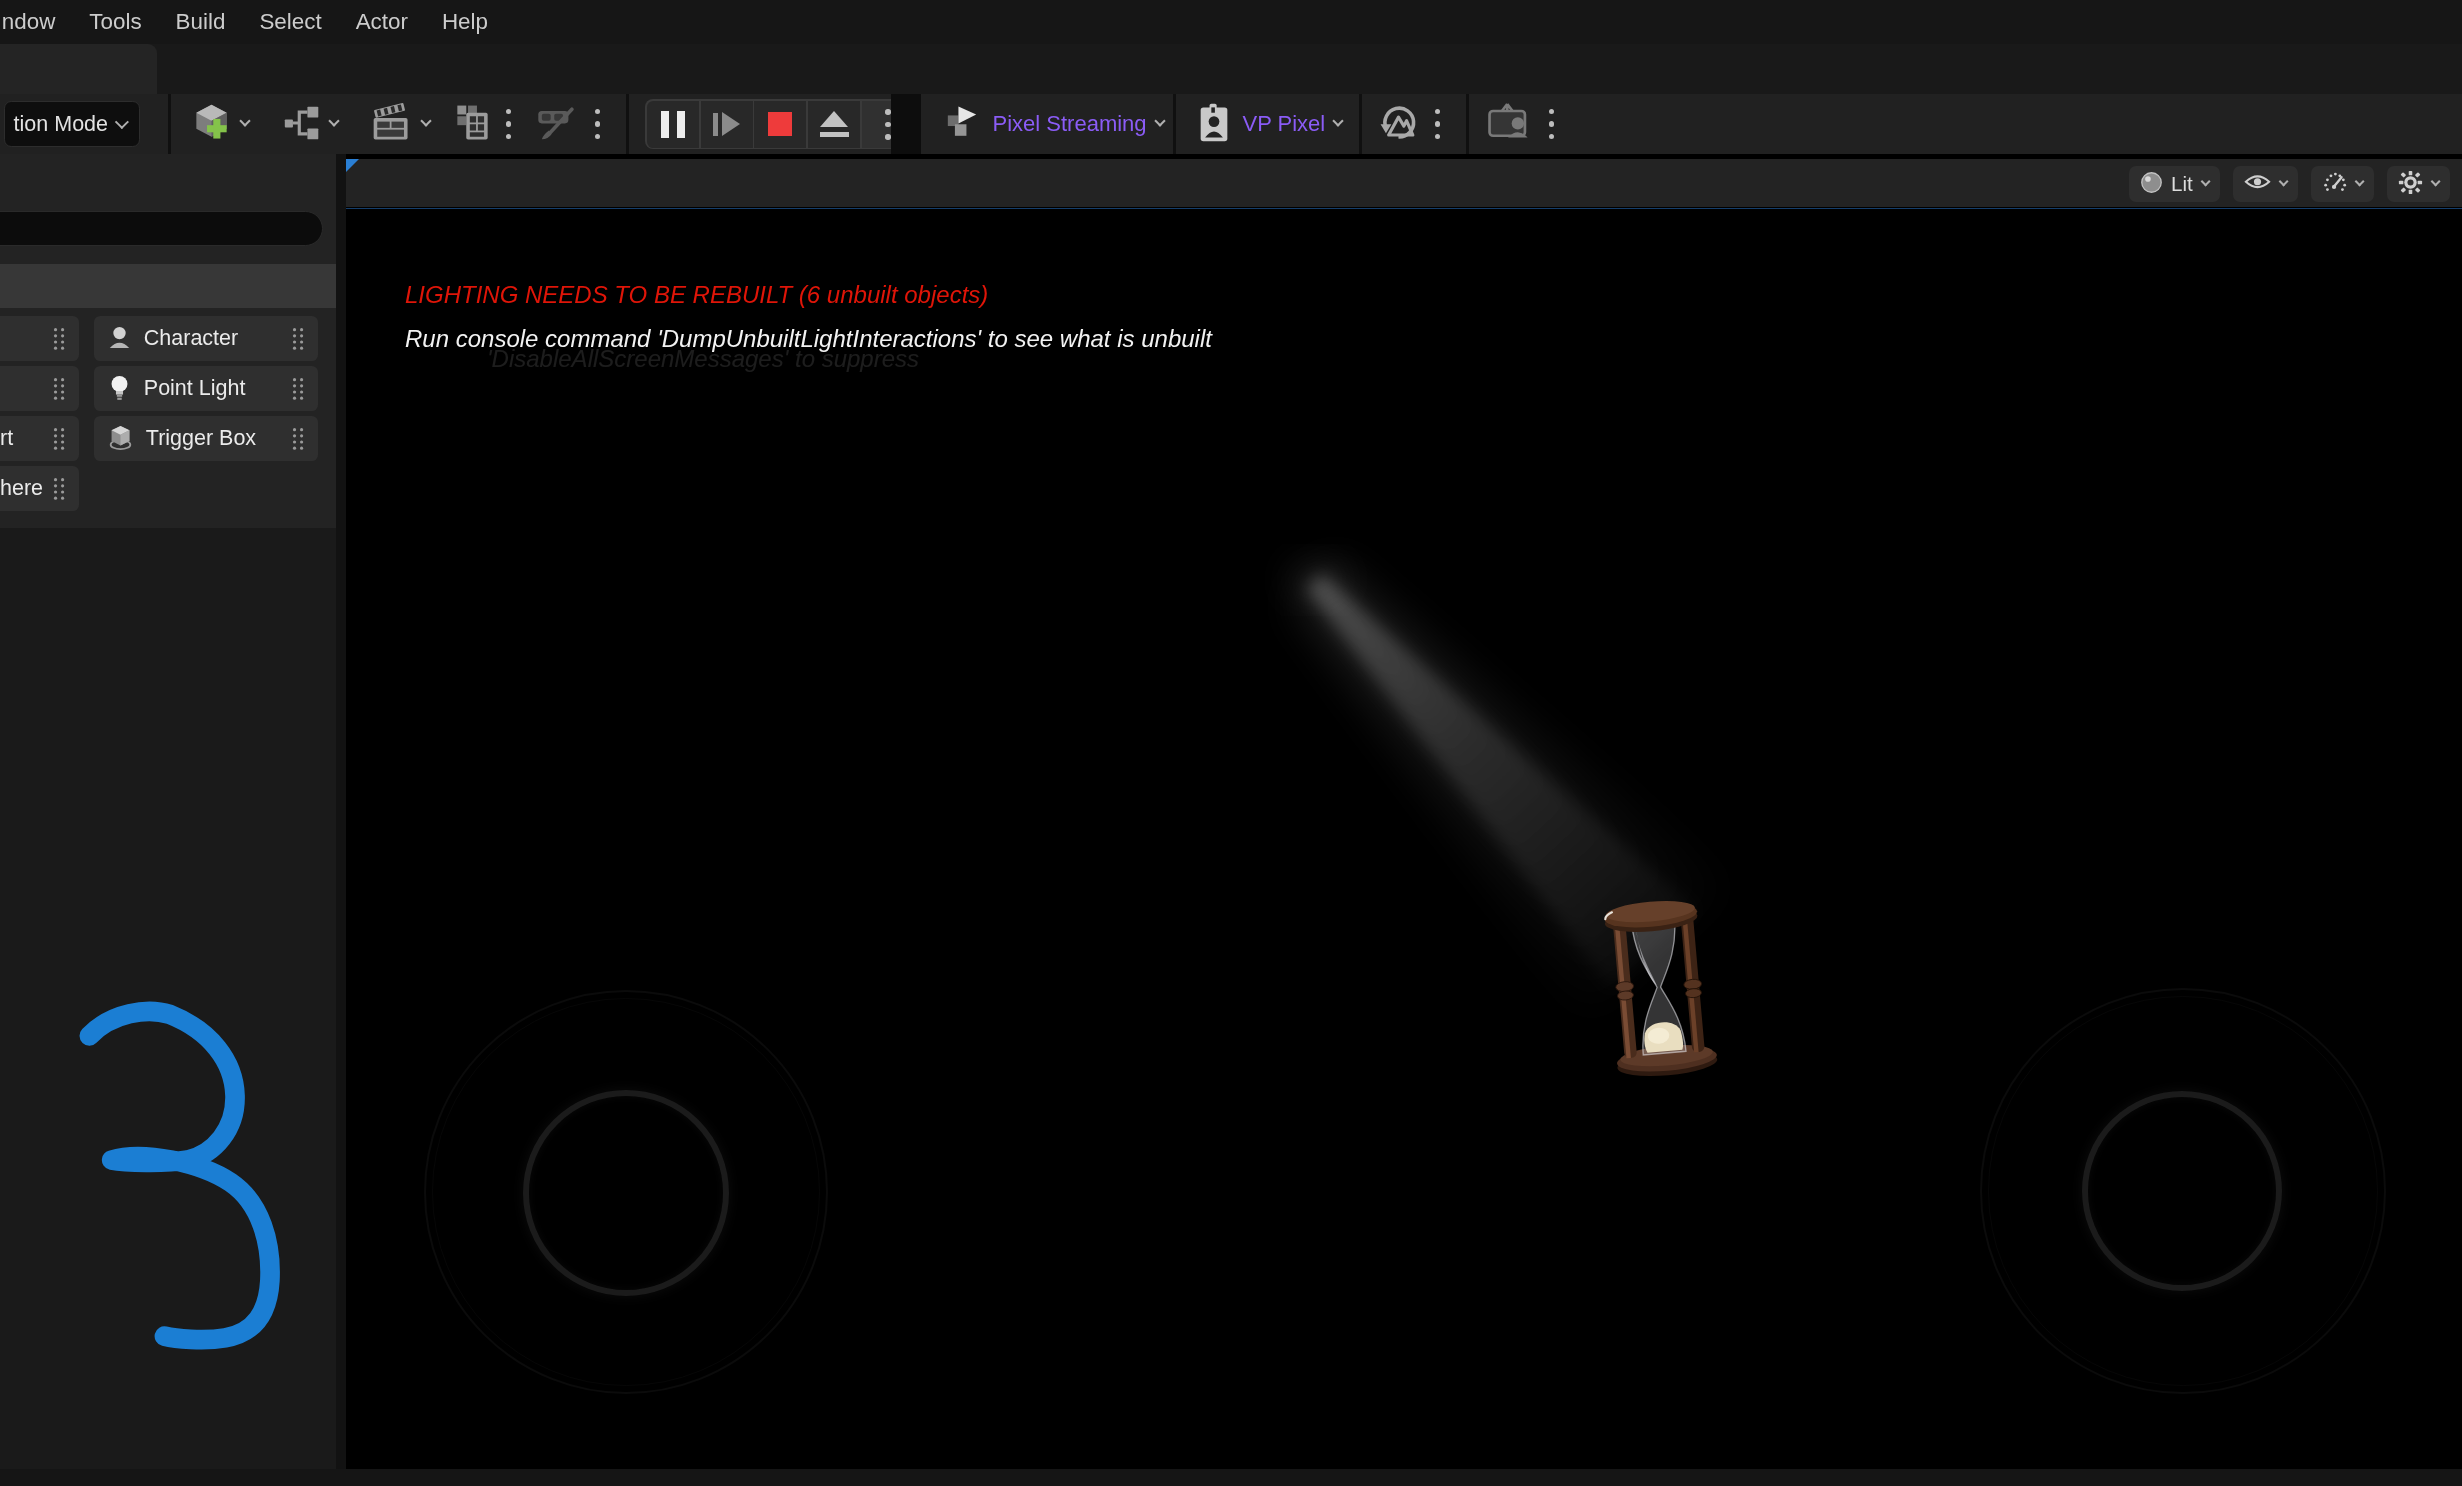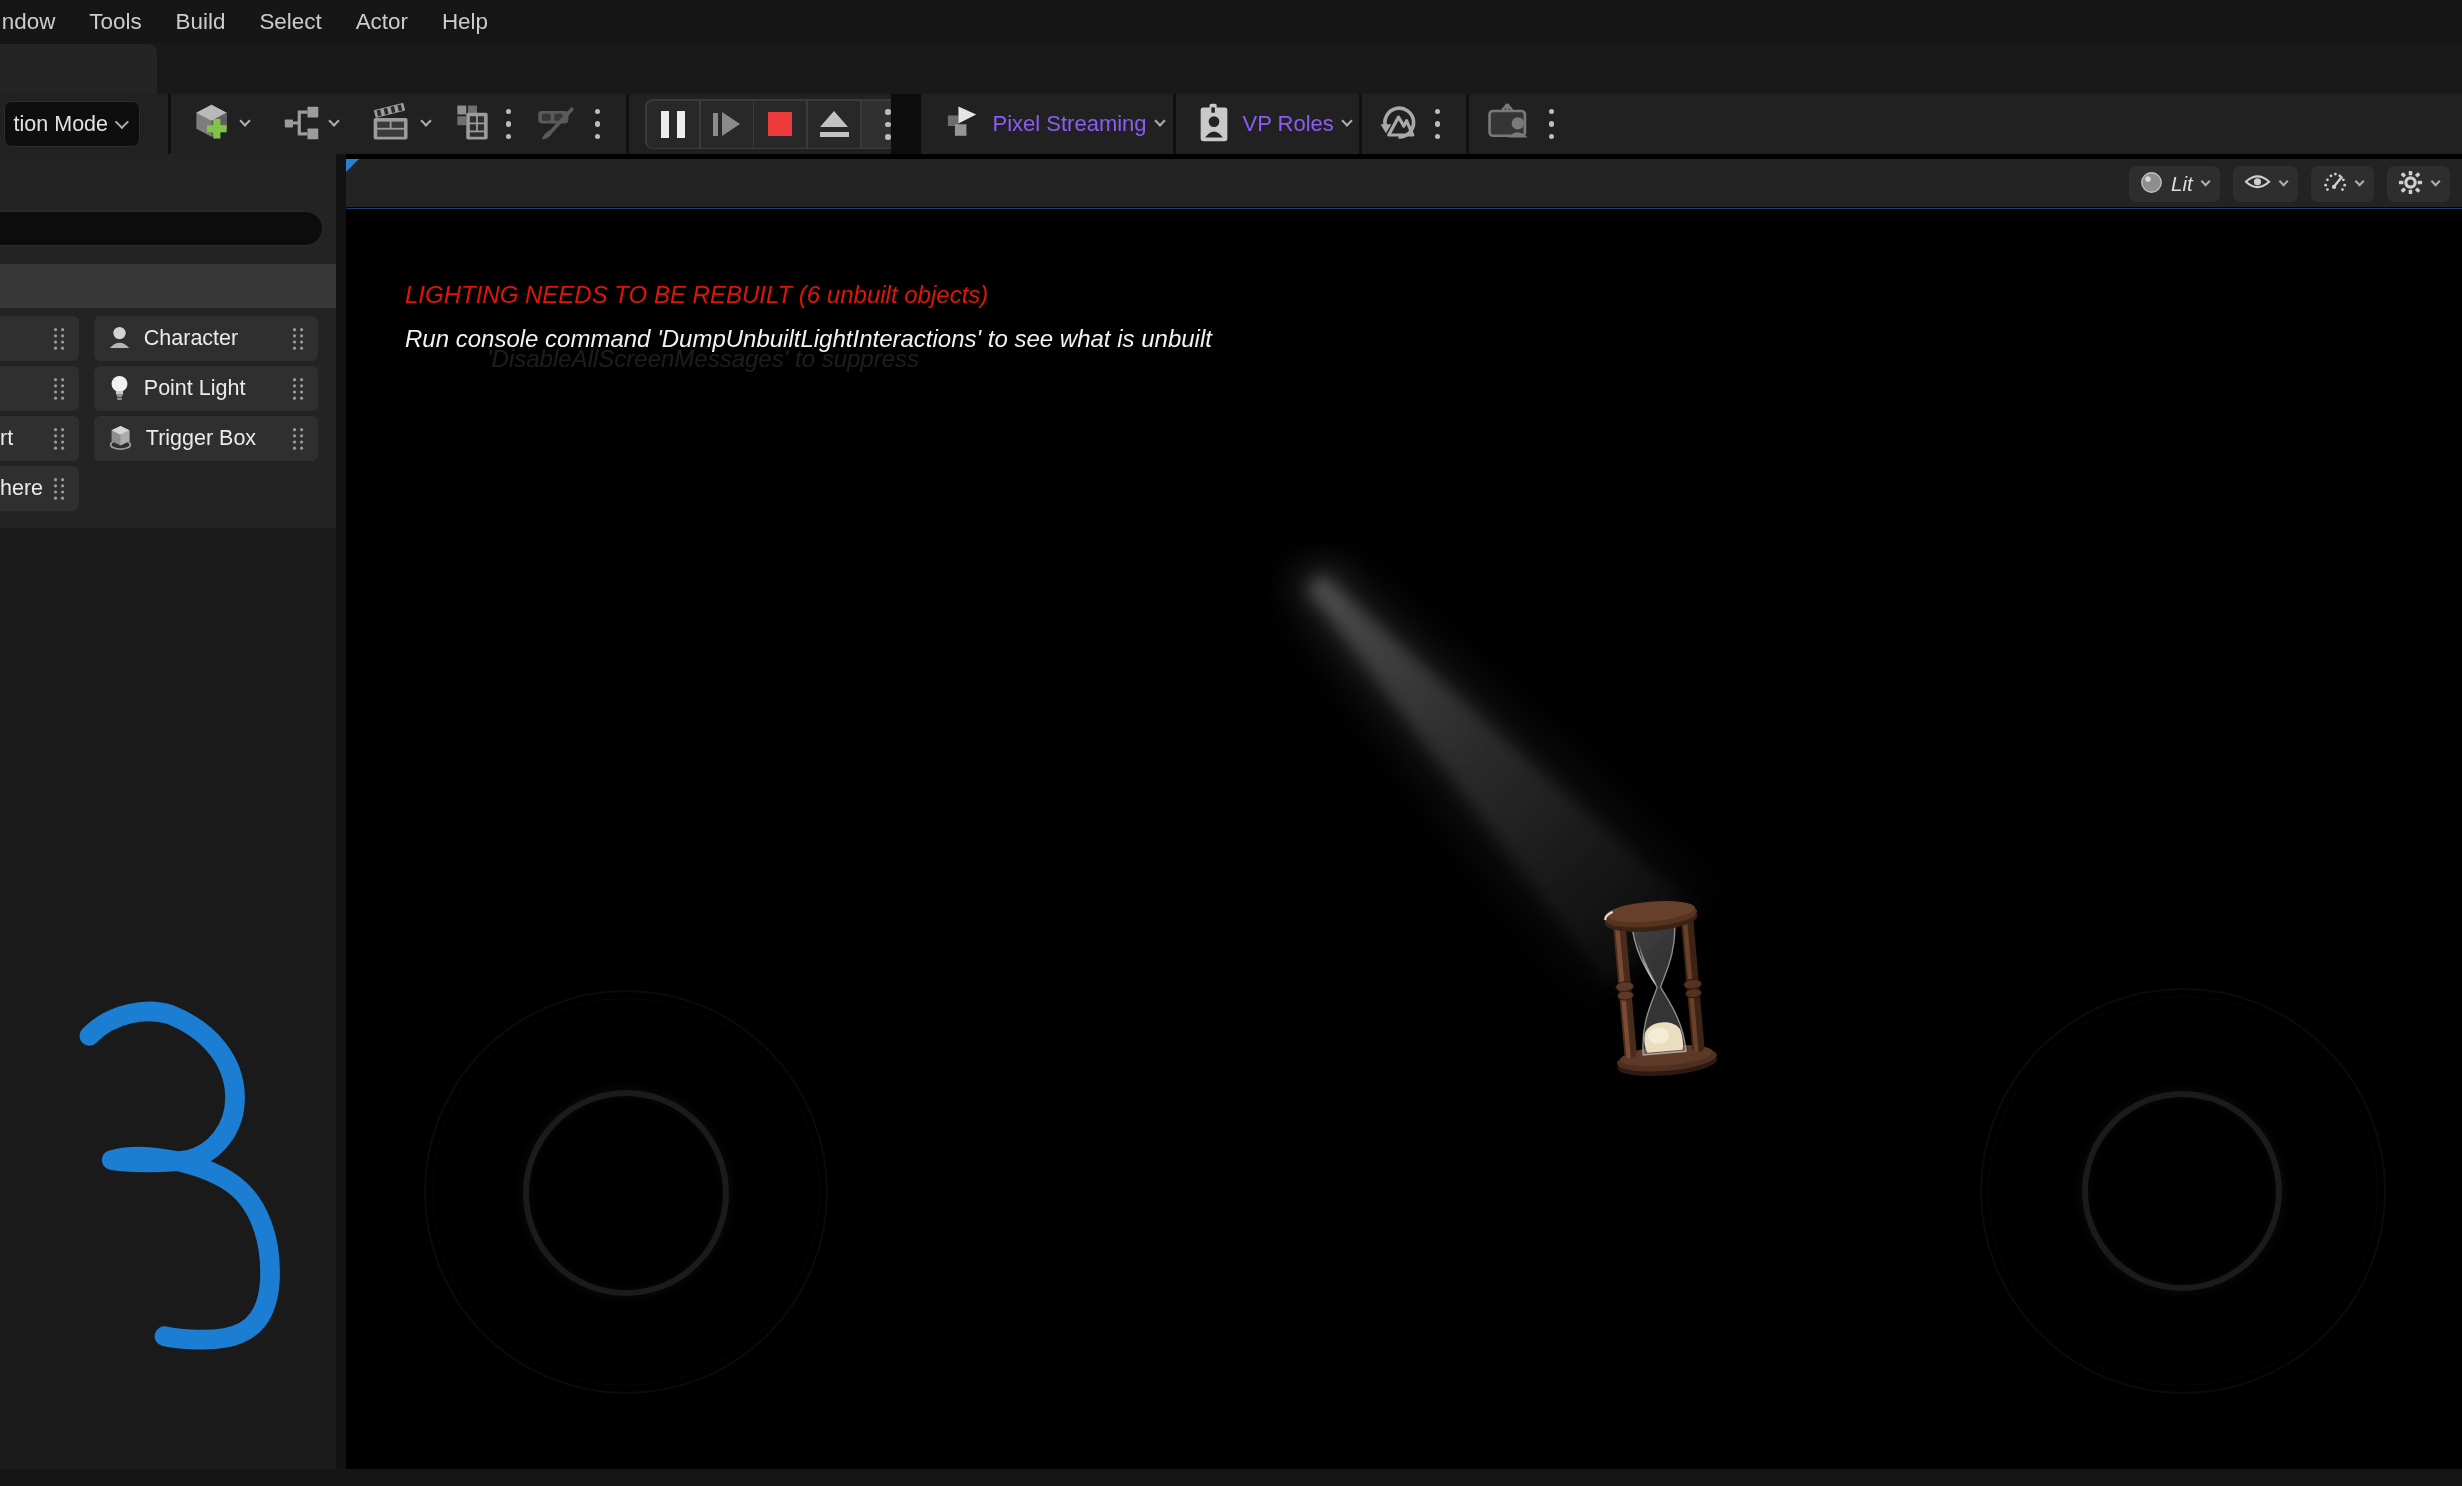--- a/index.html
+++ b/index.html
@@ -57,21 +57,21 @@
   #left-fill { position:absolute; left:0; top:528px; width:336px; height:941px; background:#1a1a1a; }
   #panel-gap { position:absolute; left:336px; top:154px; width:9.8px; height:1315px; background:#121212; }
   #status-bar { position:absolute; left:0; top:1469px; width:2462px; height:18px; background:#151515; }
 
   
   #viewport { position:absolute; left:346px; top:154px; width:2116px; height:1315px; background:#000; }
   #vp-toolbar { position:absolute; left:0; top:5.4px; width:100%; height:48px; background:#232323; }
   #vp-corner { position:absolute; left:0; top:0; width:0; height:0;
     border-top:13.4px solid #2a7fd4; border-right:13.4px solid transparent; }
   #vp-focusline { position:absolute; left:0; top:54px; width:100%; height:1.8px; background:rgba(32,95,165,0.65); }
-  #vp-controls { position:absolute; right:12.5px; top:6.3px; display:flex; gap:13.4px;font-style:italic; }
+  #vp-controls { position:absolute; right:12.5px; top:6.3px; display:flex; gap:13.4px; }
   .vp-btn { height:36px; background:#2e2e2e; border-radius:7.2px; display:flex; align-items:center; padding:0 10.7px; }
   .vp-btn .vlbl { color:#dcdcdc; font-size:20.6px; margin-left:8px; }
   .vp-btn .chev { width:7.2px; height:7.2px; border-width:2.2px; margin-left:9px; margin-top:-3.6px; }
   #vp-canvas { position:absolute; left:0; top:55px; width:2116px; height:1262px; background:#000; overflow:hidden;font-style:italic; }
   .warn { position:absolute; left:59px; font-size:24px; white-space:nowrap; }
   #warn1 { top:72px; color:#df1508; }
   #warn2 { top:116px; color:#f2f2f2; }
   #warn3 { top:136px; left:141px; color:rgba(255,255,255,0.115); }
 
   .joy-outer { position:absolute; border-radius:50%; border:2.7px solid rgba(255,255,255,0.045); }
@@ -242,21 +242,21 @@
       <div class="tb-abs icon-btn" style="left:1198px">
         <span>
           <svg width="32" height="41" viewBox="0 0 36 46">
             <rect x="13" y="2" width="8" height="7" rx="2" fill="#c9c9c9"></rect>
             <rect x="3" y="6" width="30" height="38" rx="3" fill="#c9c9c9"></rect>
             <rect x="15" y="6" width="4" height="6" fill="#242424"></rect>
             <circle cx="18" cy="22" r="6" fill="#242424"></circle>
             <path d="M8,40 q10,-14 20,0 z" fill="#242424"></path>
           </svg>
         </span>
-        <span class="tb-label">VP Roles</span>
+        <span class="tb-label">VP Pixel</span>
         <span class="chev sm"></span>
       </div>
       <div class="tb-divider" style="left:1359px"></div>
 
       <div class="tb-abs icon-btn" style="left:1377px">
         <span>
           <svg width="43" height="43" viewBox="0 0 48 48">
             <path d="M10,30 A16,16 0 1 1 24,40" fill="none" stroke="#a9a9a9" stroke-width="4"></path>
             <polygon points="4,26 16,26 10,36" fill="#a9a9a9"></polygon>
             <polygon points="13,38 24,18 30,28 33,22 40,38" fill="none" stroke="#a9a9a9" stroke-width="3.5" stroke-linejoin="round"></polygon>

